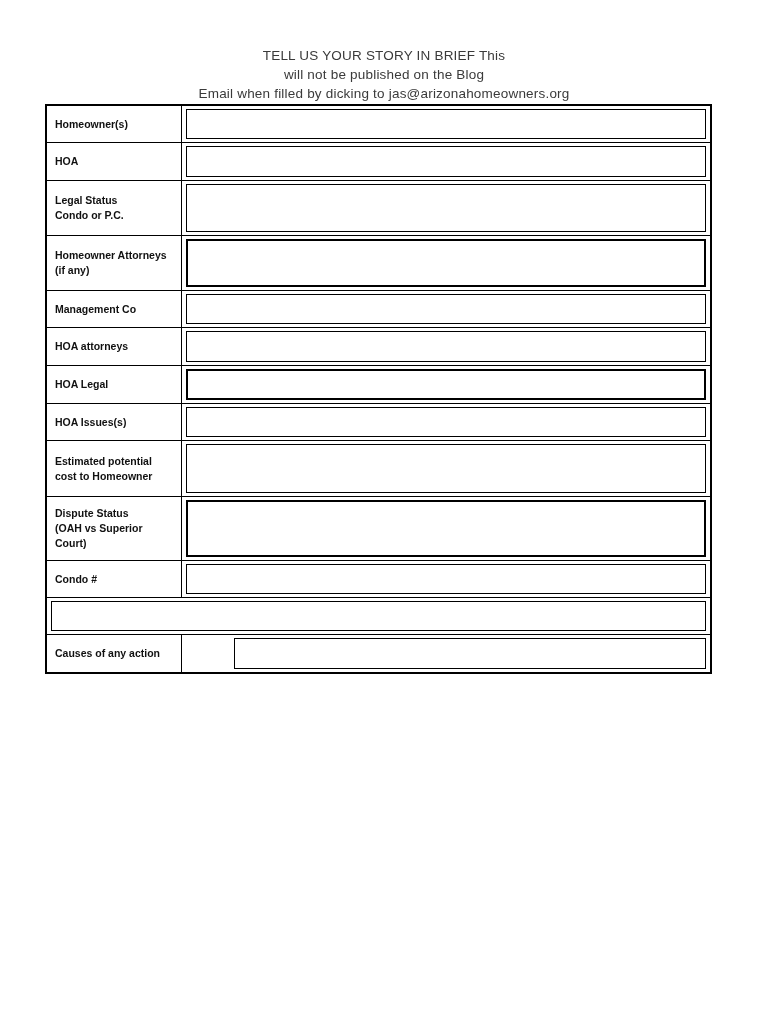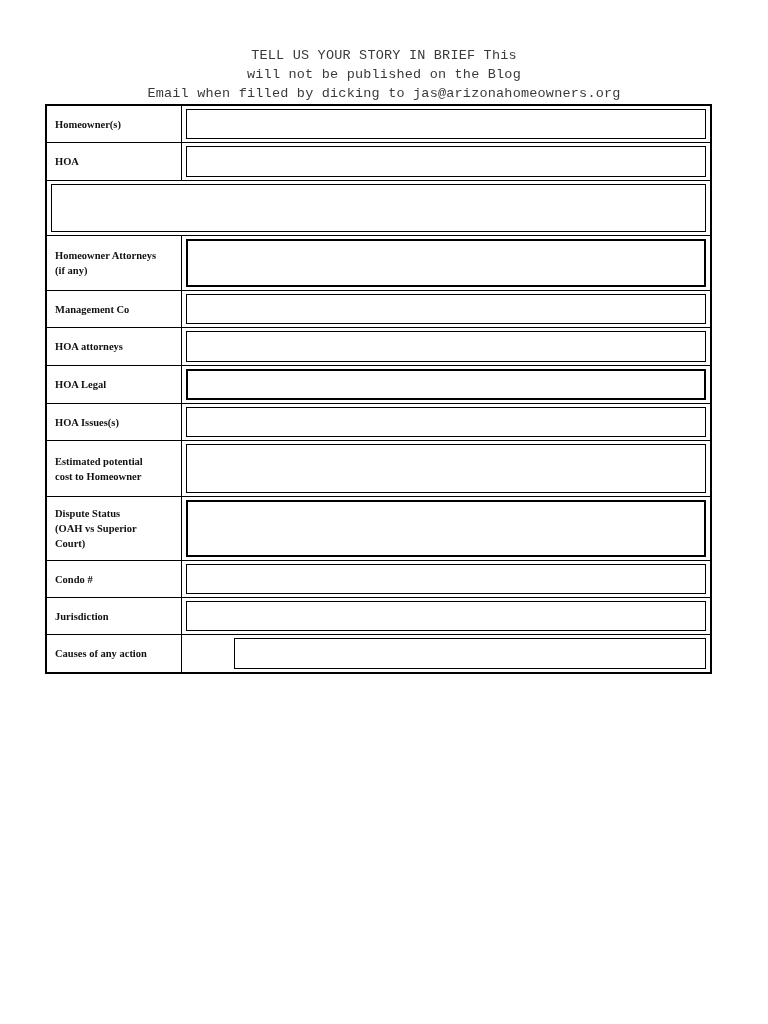--- a/index.html
+++ b/index.html
@@ -18,34 +18,32 @@
   .page-title {
     position: absolute;
     top: 46px;
     left: 0;
     width: 768px;
     text-align: center;
     font-size: 13.5px;
     line-height: 19px;
     color: #3a3a3a;
     letter-spacing: 0.2px;
-    font-family: Liberation Mono, monospace;
   }
   .form-table {
     position: absolute;
     left: 45px;
     top: 104px;
     width: 667px;
     border: 2px solid #000000;
     background: #ffffff;
   }
   .form-row {
     display: flex;
     border-bottom: 1px solid #000000;
-    font-family: Liberation Serif, serif;
   }
   .form-row:last-child {
     border-bottom: none;
     gap: 48px;
   }
   .label-cell {
     width: 135px;
     min-width: 135px;
     border-right: 1px solid #000000;
     padding: 4px 6px 4px 8px;
@@ -92,20 +90,22 @@
   </div>
 
   <div class="form-row" style="height:38px">
     <div class="label-cell">HOA</div>
     <div class="field-cell">
       <div class="field-box"></div>
     </div>
   </div>
 
   <div class="form-row" style="height:55px">
+    <div class="label-cell">Legal Status
+Condo or P.C.</div>
     <div class="field-cell">
       <div class="field-box"></div>
     </div>
   </div>
 
   <div class="form-row" style="height:55px">
     <div class="label-cell">Homeowner Attorneys
 (if any)</div>
     <div class="field-cell">
       <div class="field-box thick"></div>
@@ -159,21 +159,20 @@
   </div>
 
   <div class="form-row" style="height:37px">
     <div class="label-cell">Condo #</div>
     <div class="field-cell">
       <div class="field-box"></div>
     </div>
   </div>
 
   <div class="form-row" style="height:37px">
-    <div class="label-cell">Jurisdiction</div>
     <div class="field-cell">
       <div class="field-box"></div>
     </div>
   </div>
 
   <div class="form-row" style="height:37px">
     <div class="label-cell">Causes of any action</div>
     <div class="field-cell">
       <div class="field-box"></div>
     </div>

